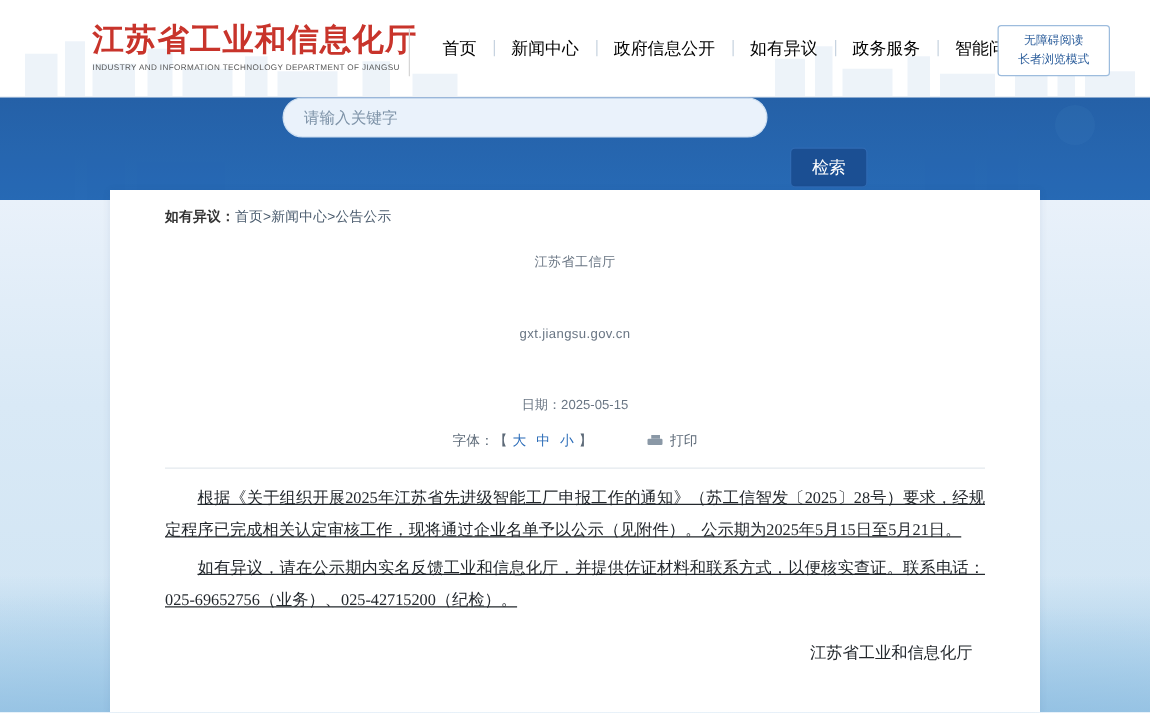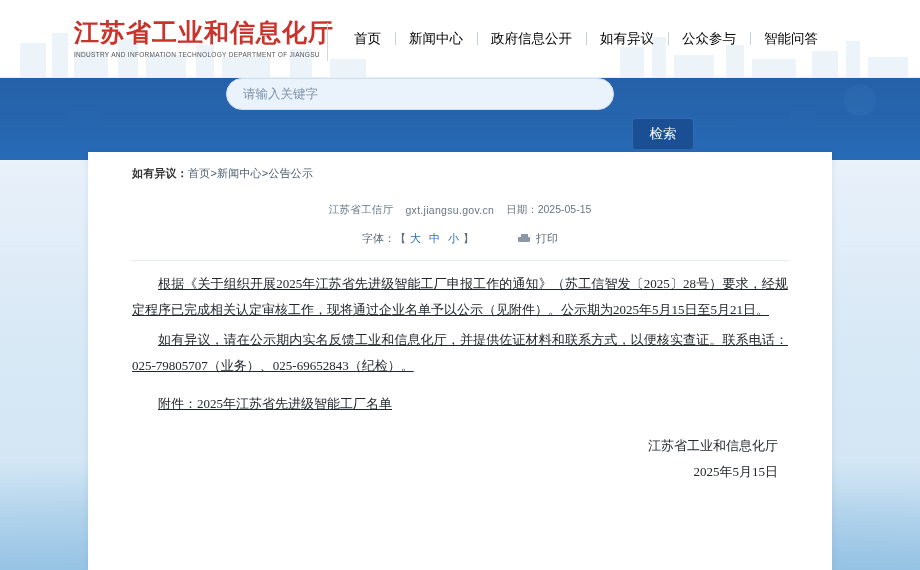--- a/index.html
+++ b/index.html
@@ -211,24 +211,25 @@
     font-size: 25px;
     color: #1c3f6e;
     font-weight: normal;
     margin: 36px 0 0 0;
     letter-spacing: 0.5px;
   }
   .meta {
     display: flex;
     align-items: center;
     justify-content: center;
-    gap: 12px;
+    gap: 44px;
     margin-top: 22px;
     font-size: 10.5px;
     color: #6a7684;
+    flex-direction: column;
   }
   .meta-src { letter-spacing: 0.3px; }
   .tools {
     display: flex;
     align-items: flex-end;
     justify-content: center;
     gap: 44px;
     margin-top: 14px;
     font-size: 11px;
     color: #5d6a78;
@@ -340,24 +341,28 @@
       <div class="logo-cn">江苏省工业和信息化厅</div>
       <div class="logo-en">INDUSTRY AND INFORMATION TECHNOLOGY DEPARTMENT OF JIANGSU</div>
       <div class="logo-sep"></div>
     </div>
 
     <div class="nav">
       <div class="nav-item">首页</div>
       <div class="nav-item">新闻中心</div>
       <div class="nav-item">政府信息公开</div>
       <div class="nav-item">如有异议</div>
-      <div class="nav-item">公众参与</div>
+      <div class="nav-item">政务服务</div>
       <div class="nav-item">智能问答</div>
     </div>
 
+    <div class="acc-box">
+      <div class="acc-line">无障碍阅读</div>
+      <div class="acc-line">长者浏览模式</div>
+    </div>
   </div>
 
   <div class="banner">
     <svg class="banner-deco" viewBox="0 0 920 82" preserveAspectRatio="none">
       <g fill="#2a6bb4" opacity="0.45">
         <rect x="0" y="46" width="60" height="36"></rect>
         <rect x="70" y="30" width="30" height="52"></rect>
         <rect x="110" y="52" width="70" height="30"></rect>
         <rect x="740" y="40" width="40" height="42"></rect>
         <rect x="790" y="26" width="24" height="56"></rect>
@@ -396,23 +401,21 @@
       <span class="print">
         <span class="printer-icon"></span>
         <span>打印</span>
       </span>
     </div>
 
     <div class="divider"></div>
 
     <div class="content">
       <p>根据《关于组织开展2025年江苏省先进级智能工厂申报工作的通知》（苏工信智发〔2025〕28号）要求，经规定程序已完成相关认定审核工作，现将通过企业名单予以公示（见附件）。公示期为2025年5月15日至5月21日。</p>
-      <p>如有异议，请在公示期内实名反馈工业和信息化厅，并提供佐证材料和联系方式，以便核实查证。联系电话：025-79805707（业务）、025-69652843（纪检）。</p>
-      <div class="attach"><span>附件：</span><a class="attach-link">2025年江苏省先进级智能工厂名单</a></div>
+      <p>如有异议，请在公示期内实名反馈工业和信息化厅，并提供佐证材料和联系方式，以便核实查证。联系电话：025-69652756（业务）、025-42715200（纪检）。</p>
     </div>
 
     <div class="signature">
       <div>江苏省工业和信息化厅</div>
-      <div>2025年5月15日</div>
     </div>
 
   </div>
 </div>
 
 </body></html>

